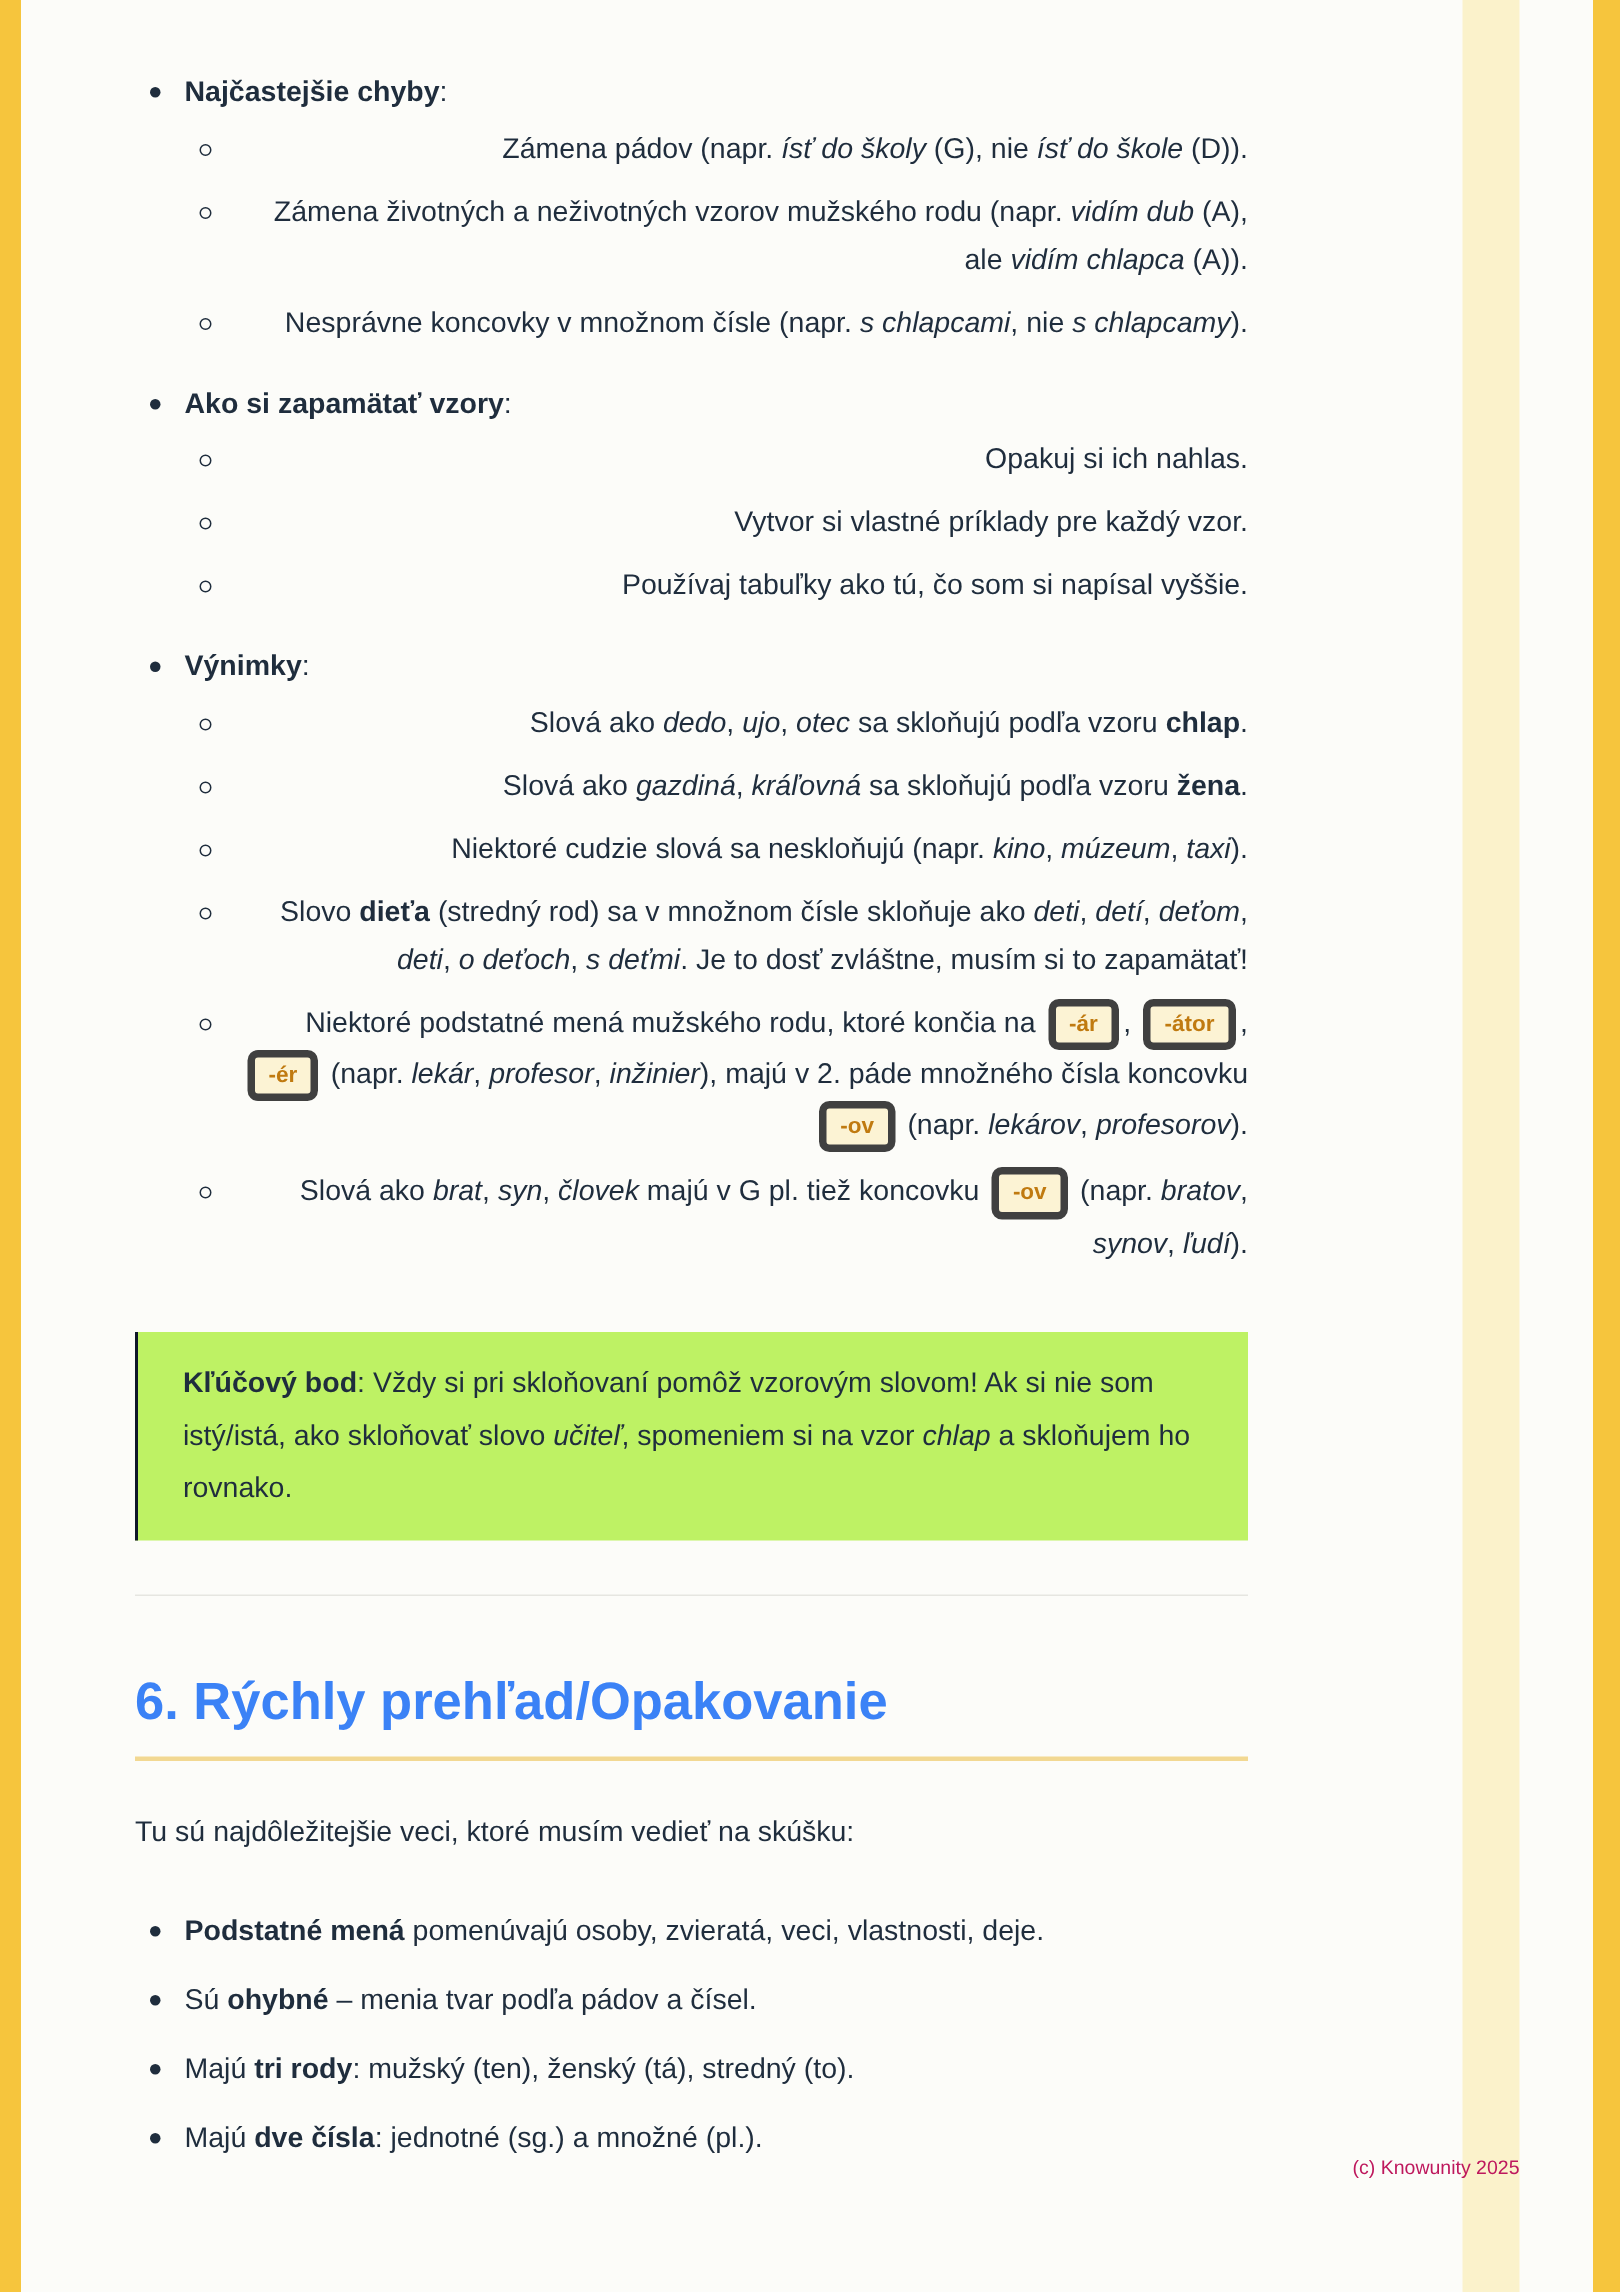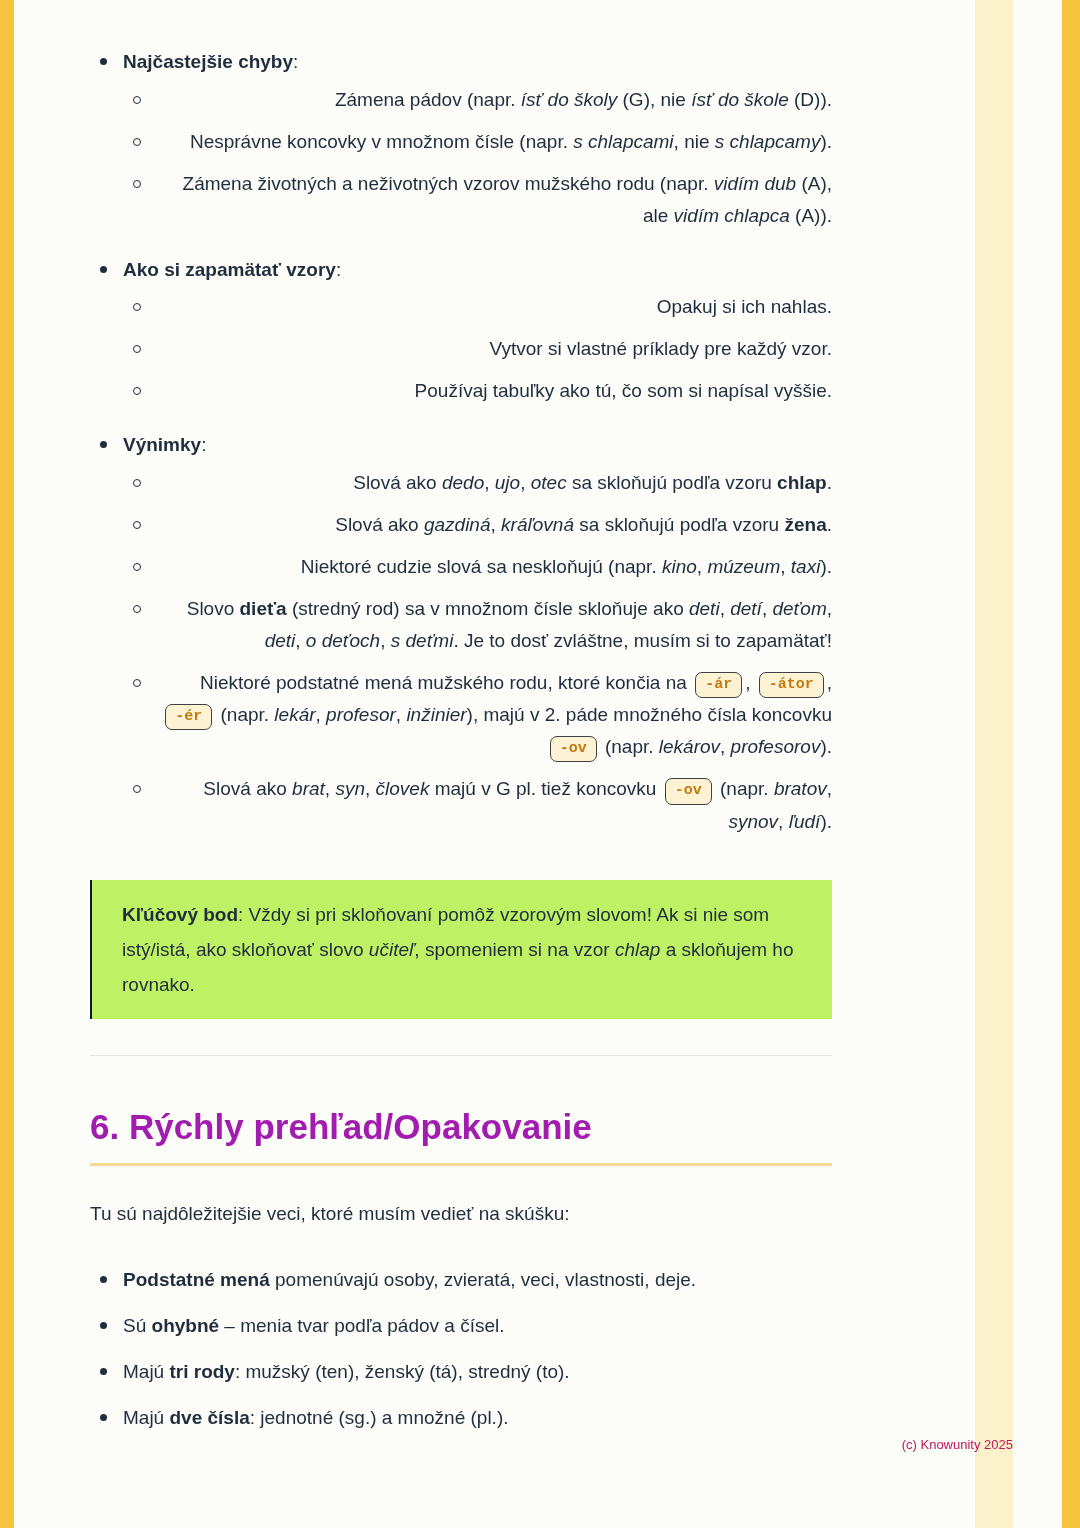--- a/index.html
+++ b/index.html
@@ -46,26 +46,26 @@
     width: 6px; height: 6px;
     border-radius: 50%;
     border: 1.6px solid #1f2d3d;
     background: transparent;
   }
 
   .sg-b { font-weight: 700; margin-top: 12px; }
   .sg-i { font-style: italic; }
   .sg-c {
     display: inline-block;
-    font-family: Liberation Mono, monospace;
+    font-family: Liberation Sans, sans-serif;
     font-size: 15px;
     font-weight: 700;
     color: #c07a10;
     background: #fcf3d4;
-    border: 1px solid #404040;
+    border: 5px solid #404040;
     border-radius: 7px;
     padding: 2px 9px;
     margin: 0 3px;
     line-height: 1.35;
     transform: translateY(-1px);
     white-space: nowrap;
   }
 
   .callout {
     margin-top: 42px;
@@ -79,21 +79,21 @@
     height: 1px;
     background: #e6e6e1;
     margin-top: 36px;
   }
 
   .section-heading {
     margin: 50px 0 0 0;
     font-size: 35px;
     line-height: 1.2;
     font-weight: 700;
-    color: #a21caf;
+    color: #3b82f6;
   }
   .heading-rule {
     height: 3px;
     background: #f2d892;
     margin-top: 15px;
   }
 
   .intro { margin: 32px 0 6px 0; }
 
   .summary-list { margin-top: 34px; }
@@ -123,22 +123,22 @@
   <div class="margin-strip"></div>
   <div class="edge-right"></div>
 
   <div class="content">
 
     <ul class="top-list">
       <li>
         <div><span class="sg-b">Najčastejšie chyby</span><span>:</span></div>
         <ul class="sub-list">
           <li><span>Zámena pádov (napr. </span><span class="sg-i">ísť do školy</span><span> (G), nie </span><span class="sg-i">ísť do škole</span><span> (D)).</span></li>
+          <li><span>Zámena životných a neživotných vzorov mužského rodu (napr. </span><span class="sg-i">vidím dub</span><span> (A), ale </span><span class="sg-i">vidím chlapca</span><span> (A)).</span></li>
           <li><span>Nesprávne koncovky v množnom čísle (napr. </span><span class="sg-i">s chlapcami</span><span>, nie </span><span class="sg-i">s chlapcamy</span><span>).</span></li>
-          <li><span>Zámena životných a neživotných vzorov mužského rodu (napr. </span><span class="sg-i">vidím dub</span><span> (A), ale </span><span class="sg-i">vidím chlapca</span><span> (A)).</span></li>
         </ul>
       </li>
       <li>
         <div><span class="sg-b">Ako si zapamätať vzory</span><span>:</span></div>
         <ul class="sub-list">
           <li><span>Opakuj si ich nahlas.</span></li>
           <li><span>Vytvor si vlastné príklady pre každý vzor.</span></li>
           <li><span>Používaj tabuľky ako tú, čo som si napísal vyššie.</span></li>
         </ul>
       </li>

